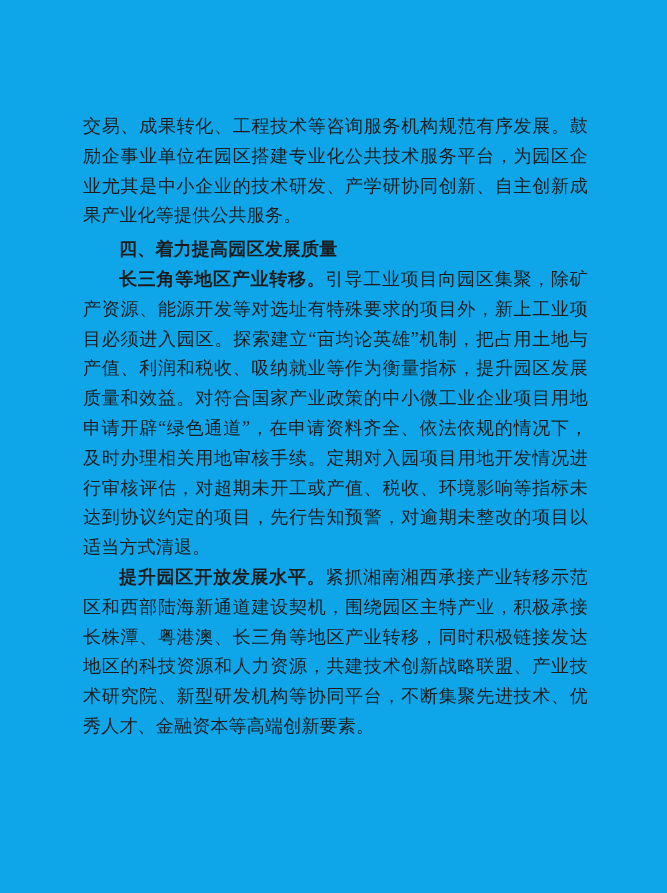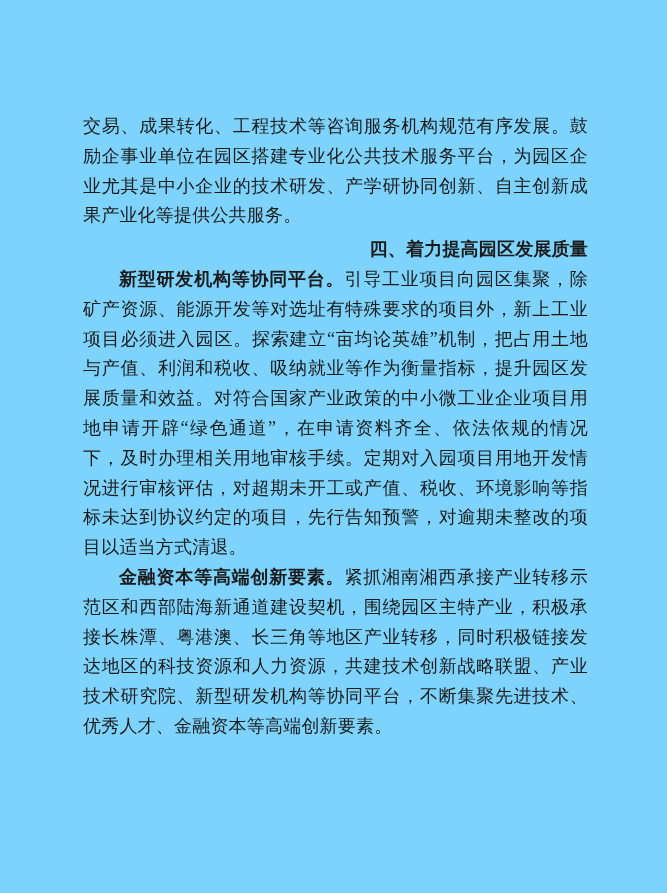--- a/index.html
+++ b/index.html
@@ -9,41 +9,41 @@
     height: 893px;
     background: #ffffff;
     position: relative;
     overflow: hidden;
     font-family: "Liberation Serif", "DejaVu Serif", serif;
     color: #1b1b1b;
   }
   .page {
     position: absolute;
     inset: 0;
-    background: #7dd3fc;
+    background: #0ea5e9;
   }
   .text-block {
     position: absolute;
     left: 83px;
     top: 112px;
     width: 505px;
   }
   .text-block p {
     margin: 0;
     font-size: 18px;
     line-height: 29.8px;
     text-align: justify;
     text-justify: inter-ideograph;
     letter-spacing: 0.2px;
   }
   p.indent { text-indent: 2em; }
   p.heading {
     font-weight: bold;
     margin-top: 4px;
-    text-align: right;
+    text-align: left;
   }
   .lead { font-weight: bold; }
   .page-number {
     position: absolute;
     left: 107px;
     top: 916px;
     font-size: 16px;
     color: #1b1b1b;
   }
 </style>
@@ -51,21 +51,21 @@
 <body>
 
 <div class="page">
 
   <div class="text-block">
 
     <p>交易、成果转化、工程技术等咨询服务机构规范有序发展。鼓励企事业单位在园区搭建专业化公共技术服务平台，为园区企业尤其是中小企业的技术研发、产学研协同创新、自主创新成果产业化等提供公共服务。</p>
 
     <p class="indent heading">四、着力提高园区发展质量</p>
 
-    <p class="indent"><span class="lead">新型研发机构等协同平台。</span><span>引导工业项目向园区集聚，除矿产资源、能源开发等对选址有特殊要求的项目外，新上工业项目必须进入园区。探索建立“亩均论英雄”机制，把占用土地与产值、利润和税收、吸纳就业等作为衡量指标，提升园区发展质量和效益。对符合国家产业政策的中小微工业企业项目用地申请开辟“绿色通道”，在申请资料齐全、依法依规的情况下，及时办理相关用地审核手续。定期对入园项目用地开发情况进行审核评估，对超期未开工或产值、税收、环境影响等指标未达到协议约定的项目，先行告知预警，对逾期未整改的项目以适当方式清退。</span></p>
+    <p class="indent"><span class="lead">长三角等地区产业转移。</span><span>引导工业项目向园区集聚，除矿产资源、能源开发等对选址有特殊要求的项目外，新上工业项目必须进入园区。探索建立“亩均论英雄”机制，把占用土地与产值、利润和税收、吸纳就业等作为衡量指标，提升园区发展质量和效益。对符合国家产业政策的中小微工业企业项目用地申请开辟“绿色通道”，在申请资料齐全、依法依规的情况下，及时办理相关用地审核手续。定期对入园项目用地开发情况进行审核评估，对超期未开工或产值、税收、环境影响等指标未达到协议约定的项目，先行告知预警，对逾期未整改的项目以适当方式清退。</span></p>
 
-    <p class="indent"><span class="lead">金融资本等高端创新要素。</span><span>紧抓湘南湘西承接产业转移示范区和西部陆海新通道建设契机，围绕园区主特产业，积极承接长株潭、粤港澳、长三角等地区产业转移，同时积极链接发达地区的科技资源和人力资源，共建技术创新战略联盟、产业技术研究院、新型研发机构等协同平台，不断集聚先进技术、优秀人才、金融资本等高端创新要素。</span></p>
+    <p class="indent"><span class="lead">提升园区开放发展水平。</span><span>紧抓湘南湘西承接产业转移示范区和西部陆海新通道建设契机，围绕园区主特产业，积极承接长株潭、粤港澳、长三角等地区产业转移，同时积极链接发达地区的科技资源和人力资源，共建技术创新战略联盟、产业技术研究院、新型研发机构等协同平台，不断集聚先进技术、优秀人才、金融资本等高端创新要素。</span></p>
 
   </div>
 
   <div class="page-number">63</div>
 
 </div>
 
 </body></html>

